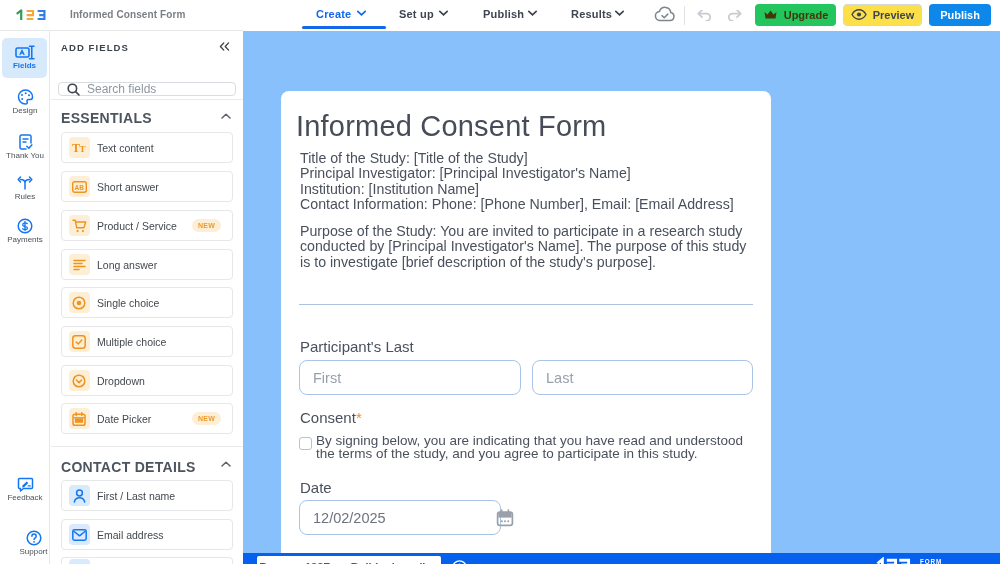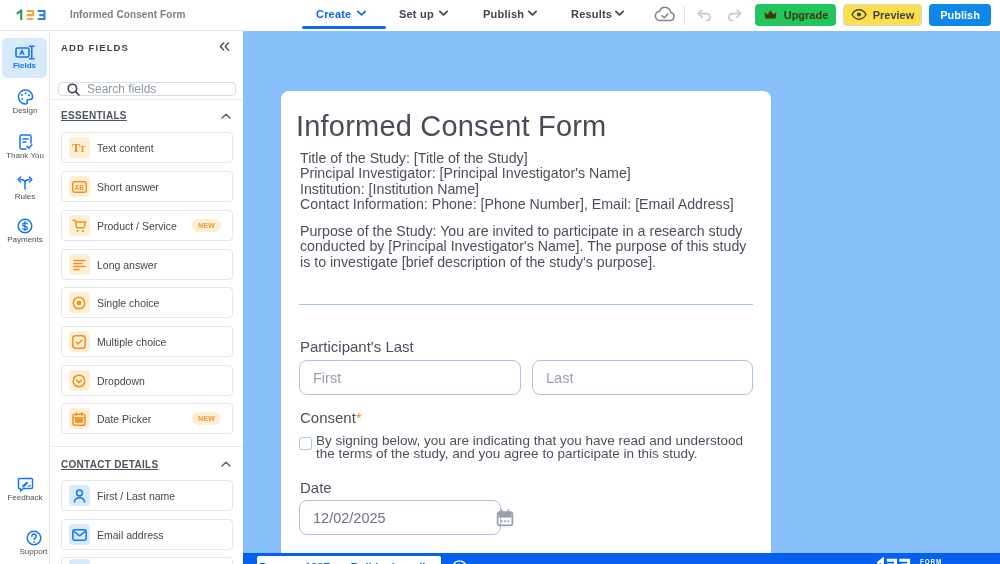--- a/index.html
+++ b/index.html
@@ -20,21 +20,21 @@
   .railitem { left:0; width:50px; text-align:center; color:#4b5158; font-size:8px; }
   .railitem svg { display:block; margin:0 auto 1px; }
   #rail-fields { left:2px; top:7px; width:45px; height:40px; background:#d7eafc; border-radius:5px; color:#1476f2; padding-top:7px; font-weight:700; }
 
   
   #panel { left:51px; top:31px; width:192px; height:533px; background:#fff; z-index:20; }
   #addfields { left:10px; top:11px; font-size:9.5px; font-weight:700; color:#3a424b; letter-spacing:1.1px; }
   #searchbox { left:7px; top:31px; width:178px; height:14px; border:1px solid #d9dde1; border-radius:4px; display:flex; align-items:center;margin-top:20px; }
   #searchbox span { color:#8e979f; font-size:12px; margin-left:7px; }
   .sectdivider { left:0px; width:192px; height:1px; background:#e8eaec; }
-  .secthead { left:10px; font-size:10px; font-weight:700; color:#4c545e; letter-spacing:.3px;text-decoration:underline; }
+  .secthead { left:10px; font-size:14px; font-weight:700; color:#4c545e; letter-spacing:.3px; }
   .fielditem { left:10px; width:172px; height:31px; background:#fff; border:1px solid #e6e7e9; border-radius:4px;
                display:flex; align-items:center; }
   .ftile { width:21px; height:21px; border-radius:4px; margin-left:6.5px; display:flex; align-items:center; justify-content:center; flex:none; }
   .ftile.or { background:#fdeed6; }
   .ftile.bl { background:#d9eafb; }
   .flabel { font-size:10.5px; color:#43484e; margin-left:7.5px; font-weight:400; white-space:nowrap; }
   .newbadge { position:absolute; right:11px; background:#fdeed6; color:#ef9a2d; font-size:7px; font-weight:700;
               border-radius:7px; padding:3px 6px; letter-spacing:.2px; }
 
   

